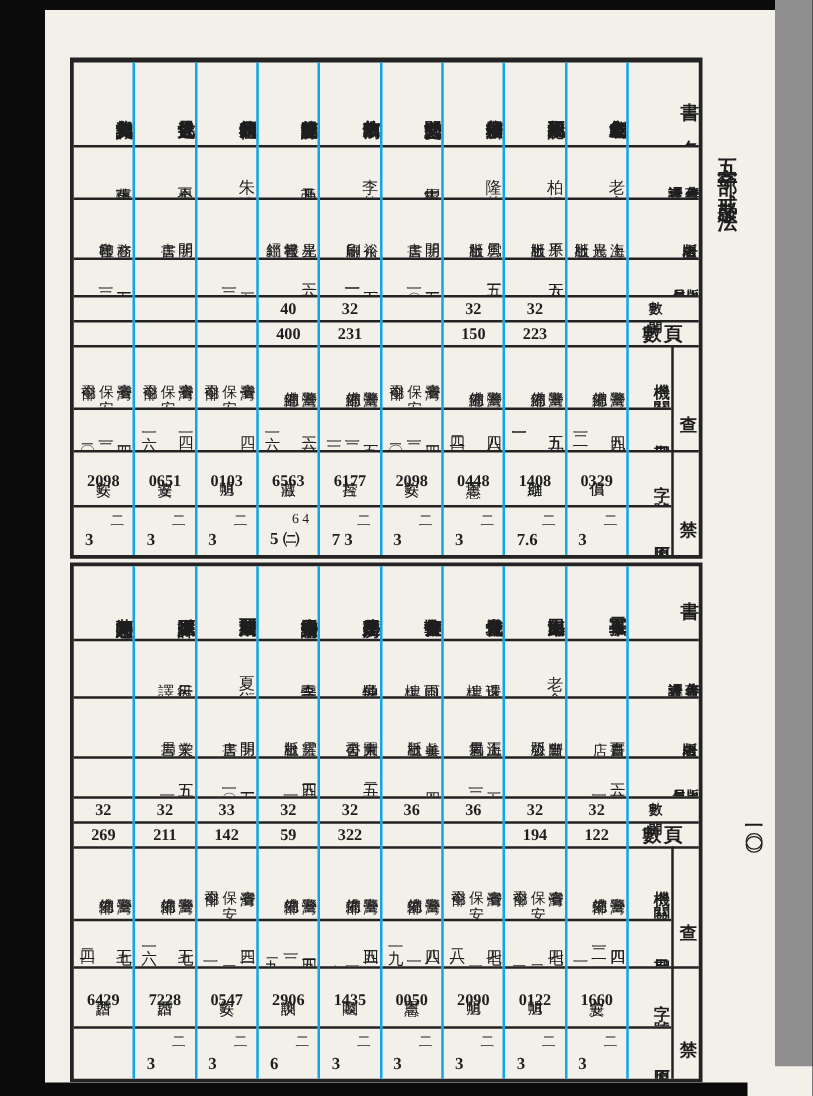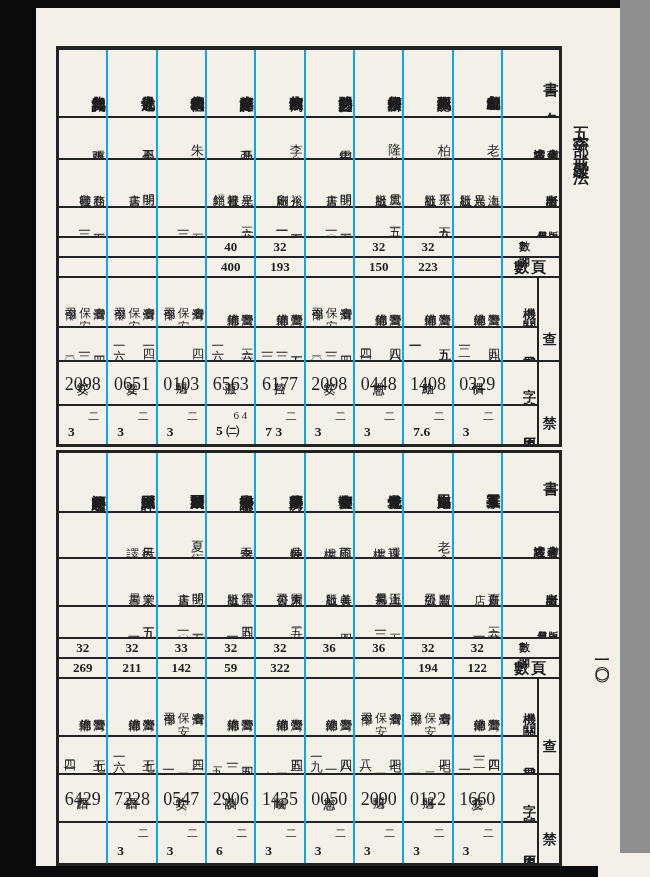--- a/index.html
+++ b/index.html
@@ -31,21 +31,21 @@
   .title-cell   { font-size:14px; font-weight:bold; }
   .author-cell  { font-size:13px; }
   .publisher-cell { font-size:12px; }
   .pubdate-cell { font-size:12.5px; }
   .agency-cell  { font-size:12px; }
   .bandate-cell { font-size:12.5px; }
   .num-cell { align-items:center; justify-content:center; padding:0; font-size:13px; font-weight:bold;
               font-family:"Liberation Serif","DejaVu Serif",serif; }
   .number-cell { flex-direction:column; align-items:center; padding-top:2px; }
   .nprefix { font-size:12px; }
-  .ndigits { font-size:18px; font-weight:normal; margin-top:1px; }
+  .ndigits { font-size:13px; font-weight:bold; margin-top:1px; }
   .reason-cell { position:relative; }
   .rtop { position:absolute; top:3px; right:7px; font-size:11px; }
   .rbot { position:absolute; bottom:4px; left:9px; font-size:13.5px; font-weight:bold; }
 
   
   .header-col { display:grid; grid-template-columns:1fr 22px; grid-template-rows:var(--rows); }
   .hcell { font-weight:bold; font-size:13px; }
   .hc-span { grid-column:1/3; }
   .hc-r1 { grid-row:1; border-top:none; font-size:15px; }
   .hc-r2 { grid-row:2; font-size:11.5px; }
@@ -163,21 +163,21 @@
           </div>
         </div>
         <div class="col">
           <div class="cell title-cell vtext">李敖寫的信</div>
           <div class="cell author-cell vtext">李　敖</div>
           <div class="cell publisher-cell vtext">永裕
 印刷廠</div>
           <div class="cell pubdate-cell vtext">五五
 一一</div>
           <div class="cell num-cell">32</div>
-          <div class="cell num-cell">193</div>
+          <div class="cell num-cell">231</div>
           <div class="cell agency-cell vtext">臺灣警
 備總部</div>
           <div class="cell bandate-cell vtext">五五
 一二
 三一</div>
           <div class="cell number-cell">
             <div class="vtext nprefix">莒控</div>
             <div class="ndigits">6177</div>
           </div>
           <div class="cell reason-cell">

